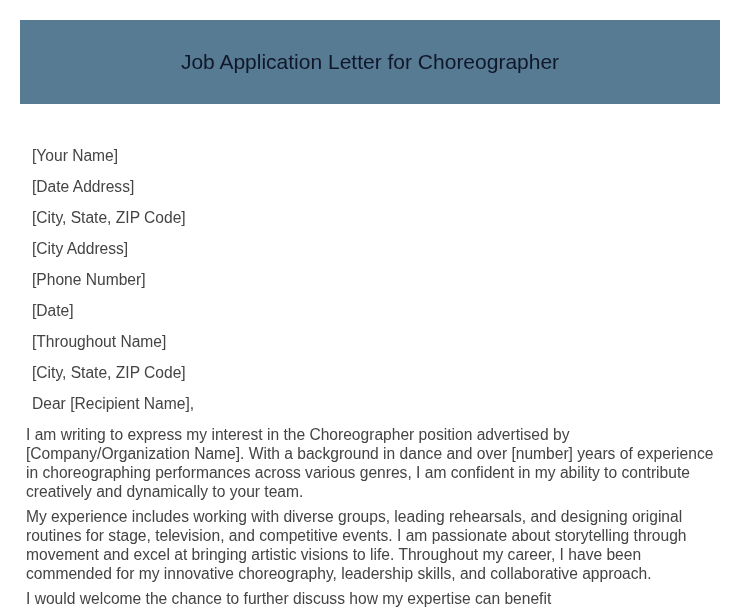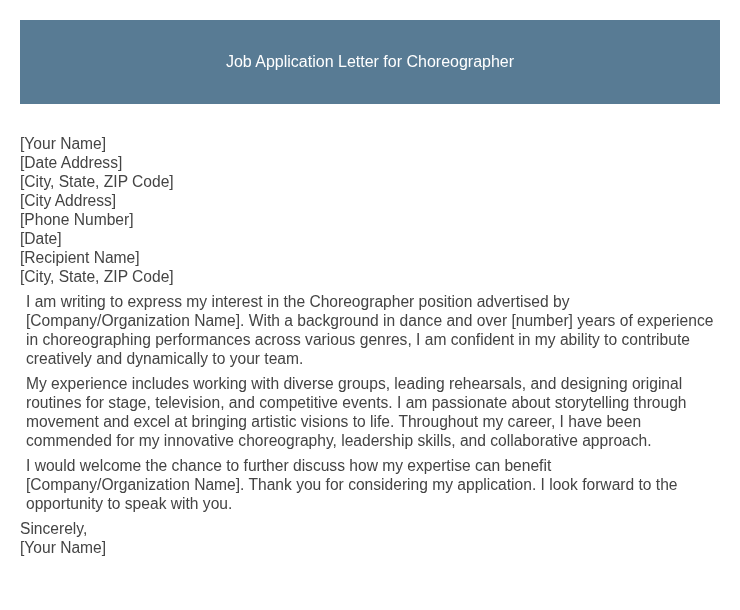--- a/index.html
+++ b/index.html
@@ -19,38 +19,38 @@
       left: 20px;
       top: 20px;
       width: 700px;
       height: 84px;
       background: #587b94;
       display: flex;
       align-items: center;
       justify-content: center;
     }
     .header-title {
-      color: #ffffff;
-      font-size: 16px;
+      color: #0f172a;
+      font-size: 21px;
       font-weight: normal;
       margin: 0;
       letter-spacing: 0px;
     }
     .letter {
       position: absolute;
       left: 20px;
       top: 134px;
       width: 702px;
       color: #444444;
       font-size: 15.6px;
       line-height: 19px;
     }
     .line {
       display: block;
-      margin: 0;
+      margin: 12px;
       white-space: nowrap;
     }
     .para {
       display: block;
       margin: 6px;
     }
   </style>
 </head>
 <body>
 
@@ -61,21 +61,22 @@
 <div class="letter">
   <div>
     <span class="line">[Your Name]</span>
     <span class="line">[Date Address]</span>
     <span class="line">[City, State, ZIP Code]</span>
     <span class="line">[City Address]</span>
     <span class="line">[Phone Number]</span>
   </div>
   <span class="line">[Date]</span>
   <div>
-    <span class="line">[Recipient Name]</span>
+    <span class="line">[Throughout Name]</span>
     <span class="line">[City, State, ZIP Code]</span>
   </div>
+  <span class="line">Dear [Recipient Name],</span>
   <p class="para">I am writing to express my interest in the Choreographer position advertised by [Company/Organization Name]. With a background in dance and over [number] years of experience in choreographing performances across various genres, I am confident in my ability to contribute creatively and dynamically to your team.</p>
   <p class="para">My experience includes working with diverse groups, leading rehearsals, and designing original routines for stage, television, and competitive events. I am passionate about storytelling through movement and excel at bringing artistic visions to life. Throughout my career, I have been commended for my innovative choreography, leadership skills, and collaborative approach.</p>
   <p class="para">I would welcome the chance to further discuss how my expertise can benefit [Company/Organization Name]. Thank you for considering my application. I look forward to the opportunity to speak with you.</p>
   <span class="line">Sincerely,</span>
   <span class="line">[Your Name]</span>
 </div>
 
 </body></html>

